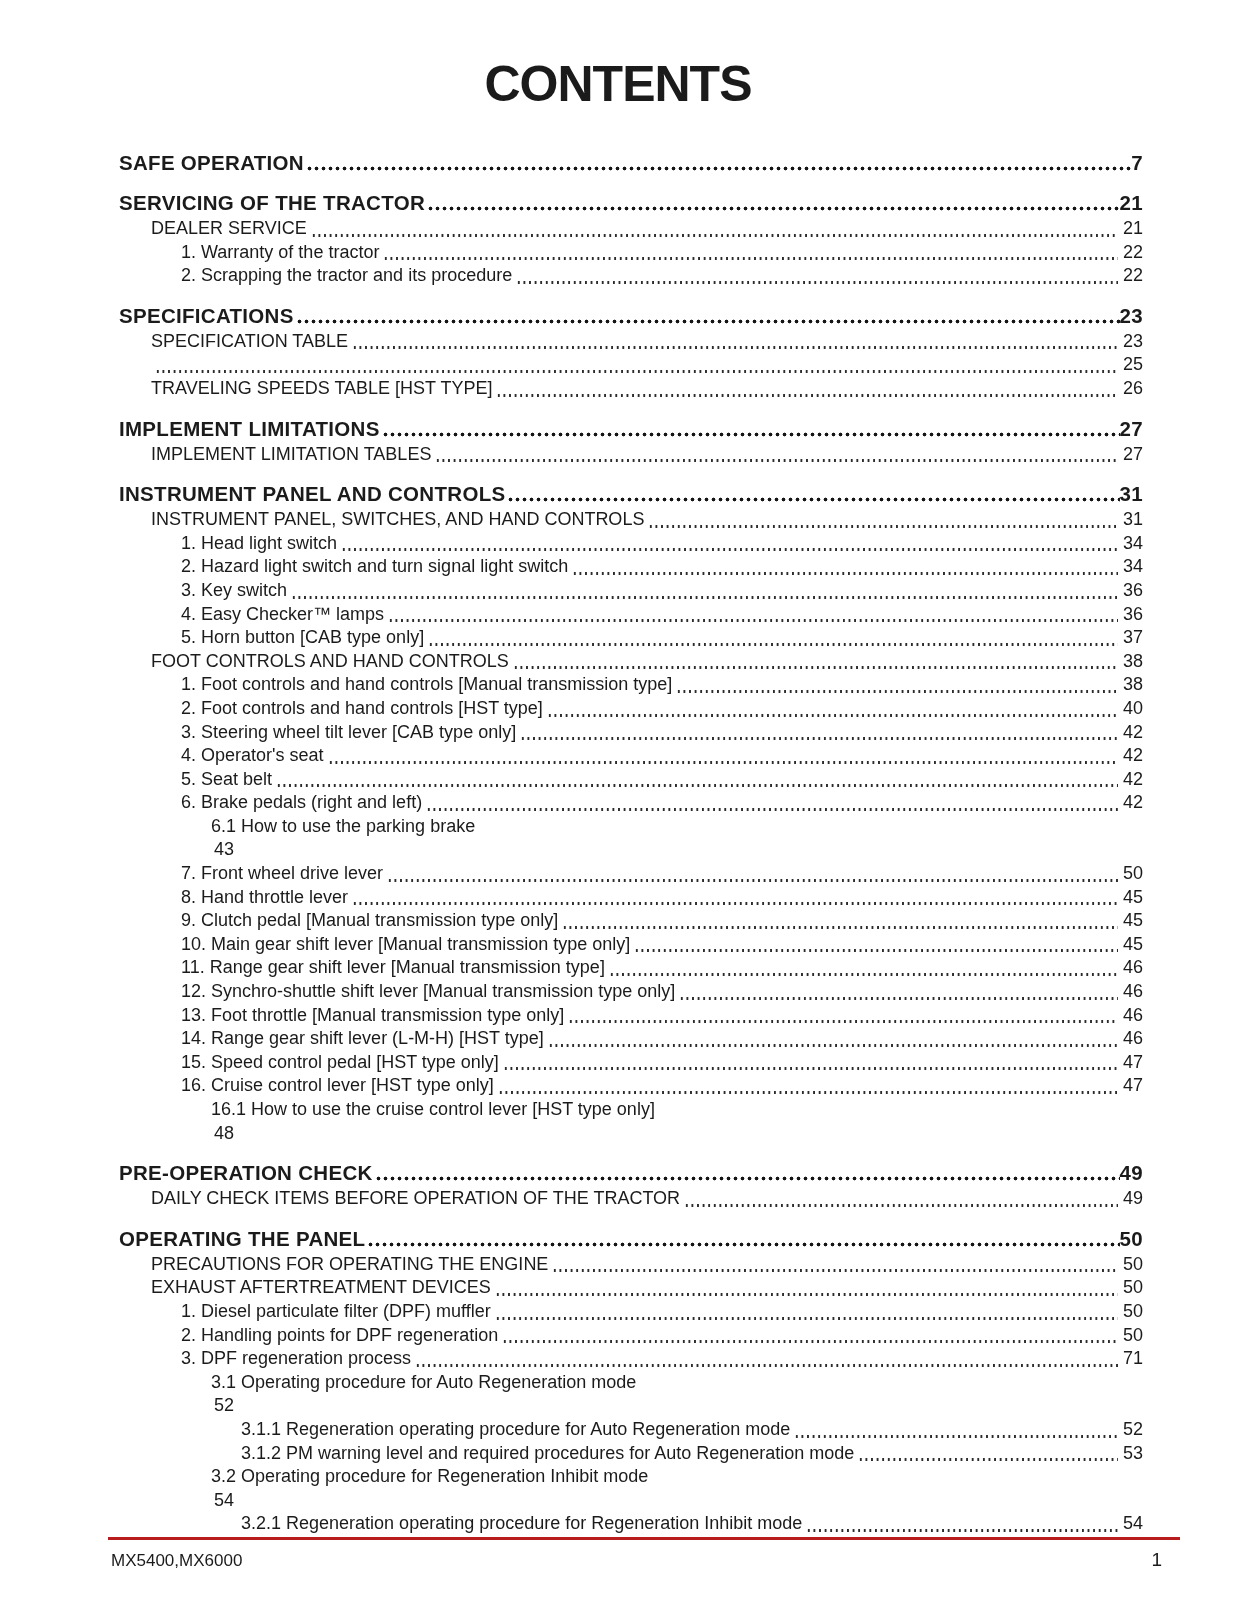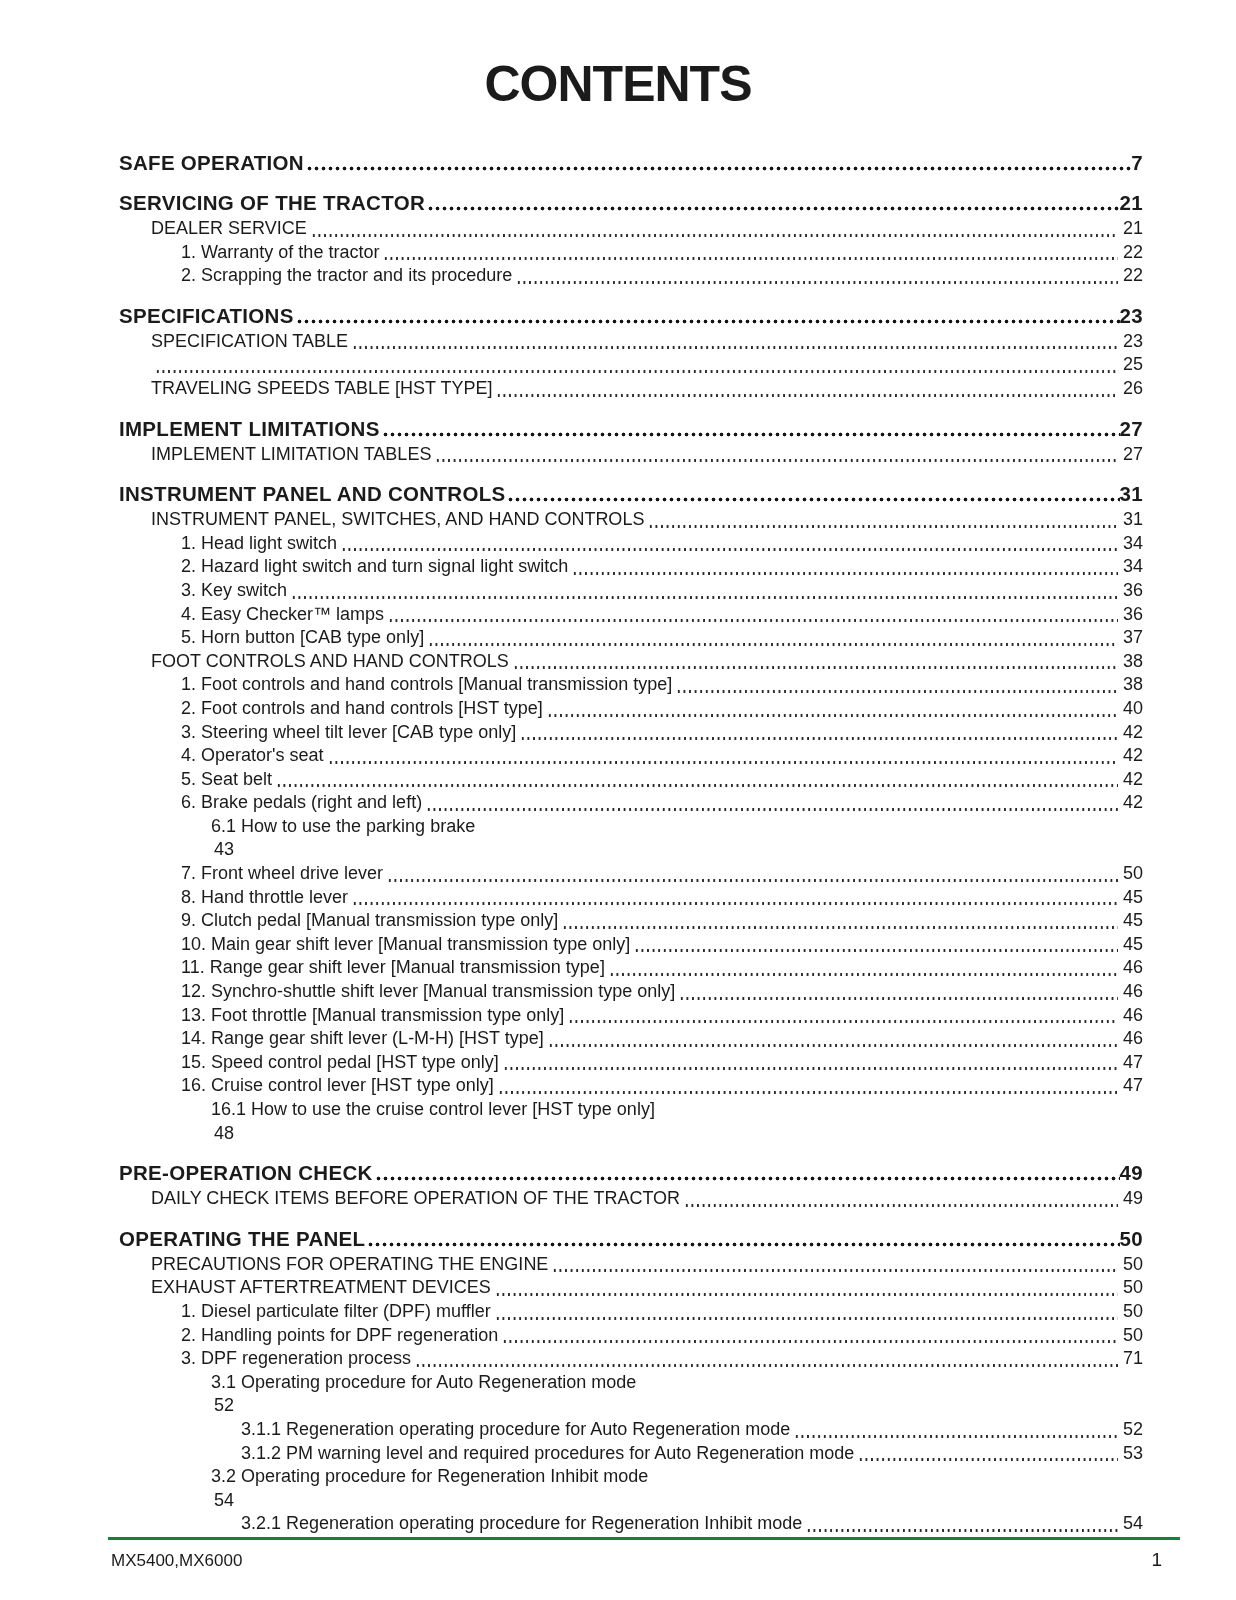--- a/index.html
+++ b/index.html
@@ -65,21 +65,21 @@
   .toc-row.l2 { padding-left: 32px; }
   .toc-row.l3 { padding-left: 62px; }
   .toc-row.l4 { padding-left: 92px; flex-direction: column; }
   .toc-row.l5 { padding-left: 122px; }
   
   .footer {
     position: absolute;
     left: 108px;
     top: 1537px;
     width: 1072px;
-    border-top: 3px solid #15803d;
+    border-top: 3px solid #b91c1c;
   }
   .footer-inner {
     display: flex;
     justify-content: space-between;
     align-items: baseline;
     padding: 9px 18px 0 3px;
     font-size: 17px;
   }
   .footer-page { font-size: 19px; }
 </style>

